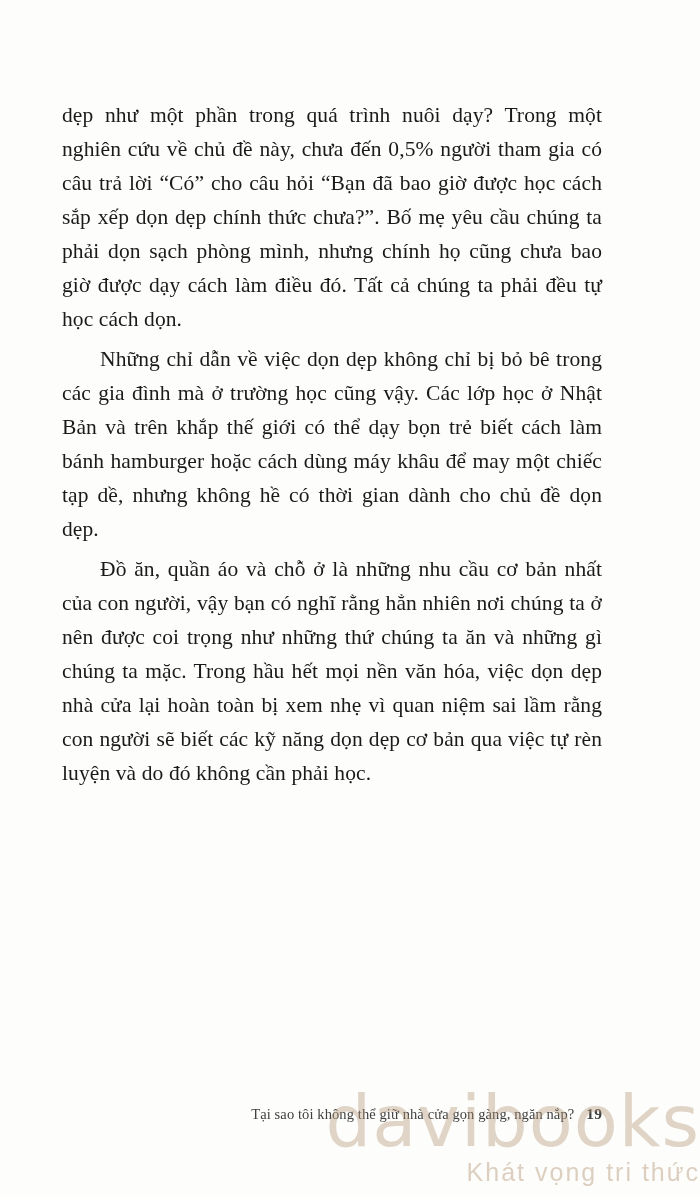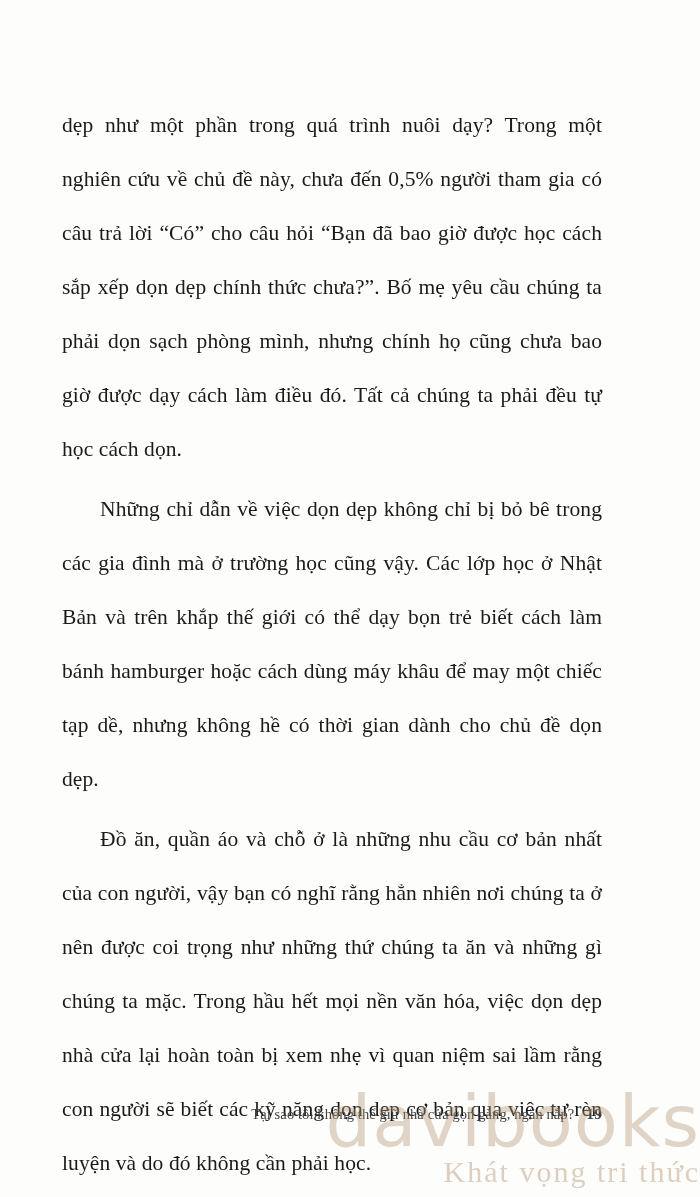--- a/index.html
+++ b/index.html
@@ -24,21 +24,21 @@
   }
   .content {
     position: absolute;
     left: 62px;
     top: 98px;
     width: 540px;
   }
   p.para {
     margin: 0 0 6px 0;
     font-size: 21.5px;
-    line-height: 54px;
+    line-height: 34px;
     color: #1a1a18;
     text-align: justify;
     text-justify: inter-word;
     letter-spacing: 0.1px;
   }
   p.para.indent {
     text-indent: 38px;
   }
   
   .footer {
@@ -78,22 +78,22 @@
   }
   .wm-main {
     font-family: "DejaVu Sans", sans-serif;
     font-size: 72px;
     color: rgba(181, 150, 120, 0.40);
     letter-spacing: 1px;
     line-height: 72px;
     font-weight: 400;
   }
   .wm-sub {
-    font-family: Liberation Serif, serif;
-    font-size: 30px;
+    font-family: Liberation Sans, sans-serif;
+    font-size: 25px;
     color: rgba(181, 150, 120, 0.45);
     letter-spacing: 2px;
     line-height: 34px;
     margin-top: -2px;
   }
 </style>
 </head>
 <body>
 
 <div class="page">

